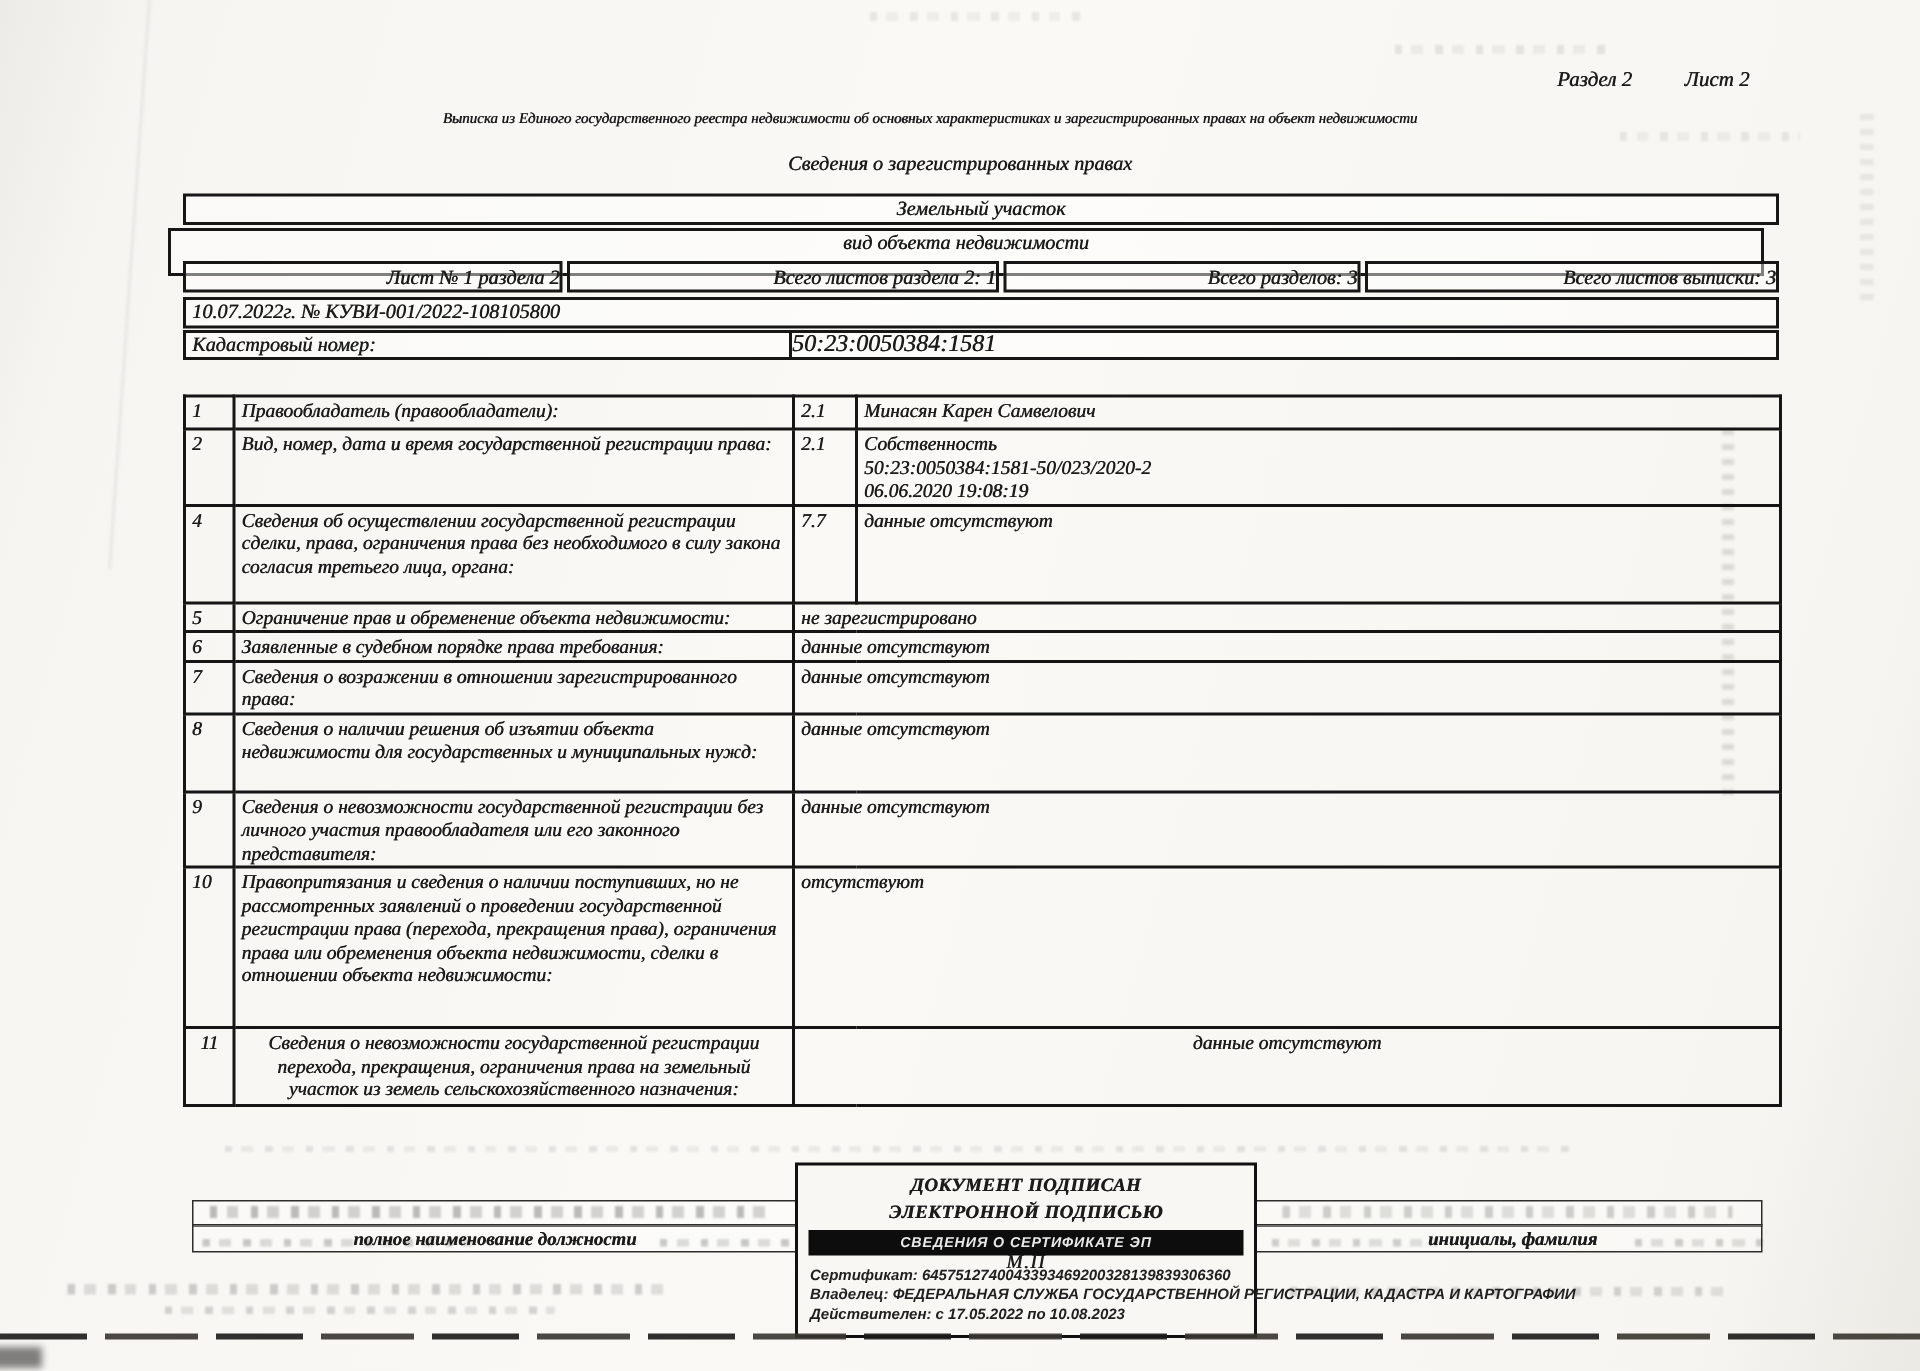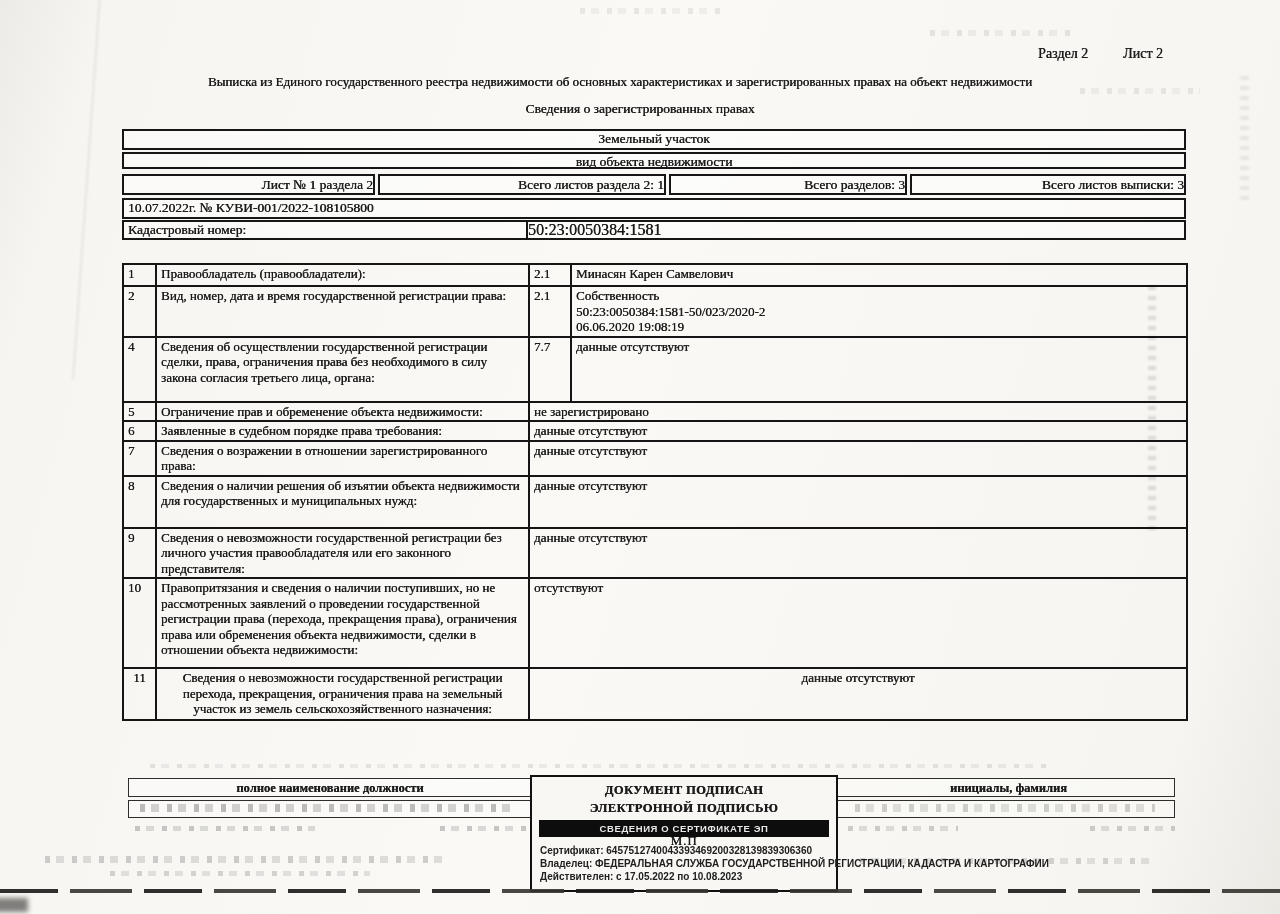--- a/index.html
+++ b/index.html
@@ -1,18 +1,18 @@
 <!DOCTYPE html>
 <html><head>
 <meta charset="utf-8">
 <style>
   html,body{margin:0;padding:0;}
   .page{position:relative;width:1280px;height:914px;overflow:hidden;
     background:linear-gradient(105deg,#edebe7 0%,#f6f5f2 7%,#faf9f6 45%,#f6f5f1 90%,#ebe9e4 100%);
-    font-family:"Liberation Serif","DejaVu Serif",serif;color:#1c1c1c;}
+    font-family:"Liberation Serif","DejaVu Serif",serif;color:#1c1c1c;font-style:italic;}
   .abs{position:absolute;}
   .ink{color:#1c1c1c;text-shadow:.35px 0 0 currentColor;}
   .ctr{text-align:center;}
   
   .strip{box-sizing:border-box;border:2px solid #161616;background:rgba(255,255,255,.45);
     font-size:13.5px;line-height:16px;}
   .strip-row{display:flex;gap:3px;}
   .strip-cell{box-sizing:border-box;border:2px solid #161616;background:rgba(255,255,255,.45);
     font-size:13.5px;line-height:17px;text-align:right;}
   
@@ -45,25 +45,25 @@
 <body>
 
 <div class="page">
 
   <div class="abs ink" style="left:1038px;top:46px;width:200px;font-size:14px;">
     <span>Раздел 2</span>
     <span style="display:inline-block;width:28px;"></span>
     <span>Лист 2</span>
   </div>
 
-  <div class="abs ink ctr" style="left:0;top:74px;width:1240px;font-size:13px;">Выписка из Единого государственного реестра недвижимости об основных характеристиках и зарегистрированных правах на объект недвижимости</div>
+  <div class="abs ink ctr" style="left:0;top:74px;width:1240px;font-size:10px;">Выписка из Единого государственного реестра недвижимости об основных характеристиках и зарегистрированных правах на объект недвижимости</div>
   <div class="abs ink ctr" style="left:0;top:101px;width:1280px;font-size:13.5px;">Сведения о зарегистрированных правах</div>
 
   <div class="abs strip ink ctr" style="left:122px;top:129px;width:1064px;height:21px;">Земельный участок</div>
-  <div class="abs strip ink ctr" style="left:122px;top:152px;width:1064px;height:17px;">вид объекта недвижимости</div>
+  <div class="abs strip ink ctr" style="left:112px;top:152px;width:1064px;height:32px;">вид объекта недвижимости</div>
 
   <div class="abs strip-row" style="left:122px;top:174px;width:1064px;height:21px;">
     <div class="strip-cell ink" style="width:253px;">Лист № 1 раздела 2</div>
     <div class="strip-cell ink" style="width:288px;">Всего листов раздела 2: 1</div>
     <div class="strip-cell ink" style="width:238px;">Всего разделов: 3</div>
     <div class="strip-cell ink" style="width:276px;">Всего листов выписки: 3</div>
   </div>
 
   <div class="abs strip ink" style="left:122px;top:198px;width:1064px;height:21px;text-align:left;padding-left:4px;font-size:13.5px;">10.07.2022г. № КУВИ-001/2022-108105800</div>
 
@@ -118,35 +118,35 @@
     <tr style="height:52px;">
       <td class="num">8</td>
       <td>Сведения о наличии решения об изъятии объекта недвижимости для государственных и муниципальных нужд:</td>
       <td class="val" colspan="2">данные отсутствуют</td>
     </tr>
     <tr style="height:44px;">
       <td class="num">9</td>
       <td>Сведения о невозможности государственной регистрации без личного участия правообладателя или его законного представителя:</td>
       <td class="val" colspan="2">данные отсутствуют</td>
     </tr>
-    <tr style="height:90px;">
+    <tr style="height:107px;">
       <td class="num">10</td>
       <td>Правопритязания и сведения о наличии поступивших, но не рассмотренных заявлений о проведении государственной регистрации права (перехода, прекращения права), ограничения права или обременения объекта недвижимости, сделки в отношении объекта недвижимости:</td>
       <td class="val" colspan="2">отсутствуют</td>
     </tr>
     <tr style="height:52px;text-align:center;">
       <td class="num">11</td>
       <td>Сведения о невозможности государственной регистрации перехода, прекращения, ограничения права на земельный участок из земель сельскохозяйственного назначения:</td>
       <td class="val" colspan="2">данные отсутствуют</td>
     </tr>
   </tbody>
     </table>
 
   <div class="abs band-row" style="left:128px;top:800px;width:1047px;height:18px;background:rgba(255,255,255,.3);"></div>
-  <div class="abs band-row" style="left:128px;top:778px;width:1047px;height:19px;background:rgba(255,255,255,.3);">
+  <div class="abs band-row" style="left:128px;top:816px;width:1047px;height:19px;background:rgba(255,255,255,.3);">
     <div class="abs caption ink ctr" style="left:0;top:2px;width:402px;">полное наименование должности</div>
     <div class="abs caption ink ctr" style="left:712px;top:2px;width:335px;">инициалы, фамилия</div>
   </div>
 
   <div class="abs stamp" style="left:530px;top:775px;width:308px;height:117px;">
     <div class="abs bold-line ink" style="top:6px;">ДОКУМЕНТ ПОДПИСАН</div>
     <div class="abs bold-line ink" style="top:24px;">ЭЛЕКТРОННОЙ ПОДПИСЬЮ</div>
     <div class="abs bar" style="left:7px;right:7px;top:43px;height:17px;">СВЕДЕНИЯ О СЕРТИФИКАТЕ ЭП</div>
     <div class="abs seal ink" style="top:56px;">М.П</div>
     <div class="abs small" style="left:8px;top:68px;">Сертификат: 6457512740043393469200328139839306360</div>

